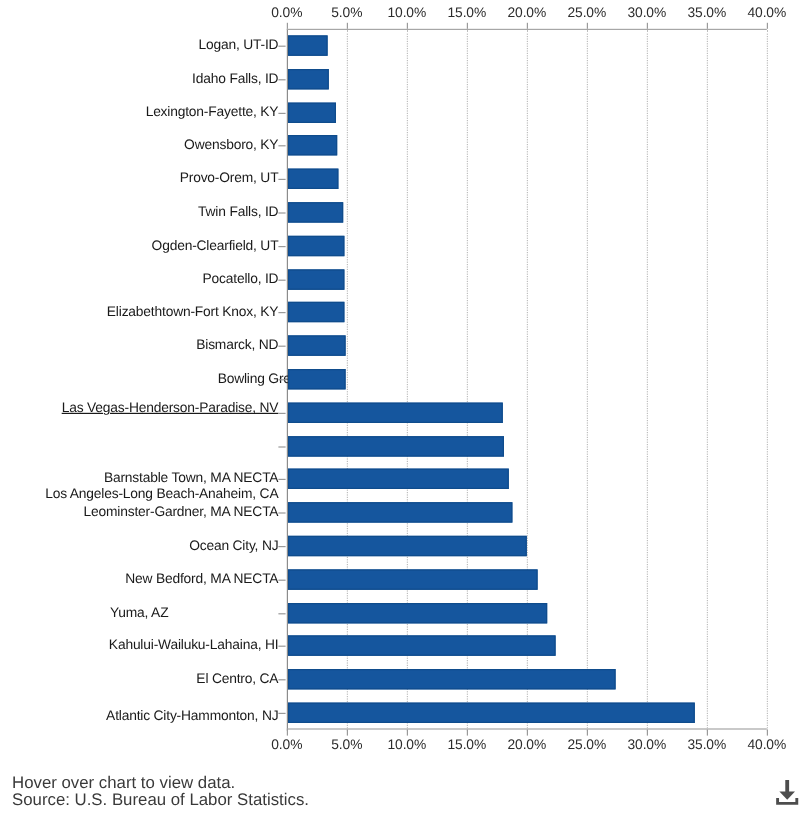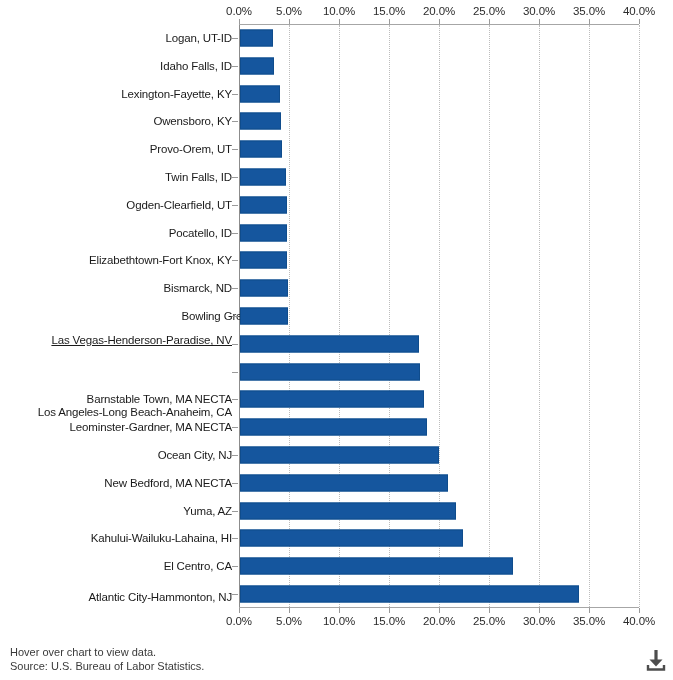--- a/index.html
+++ b/index.html
@@ -106,21 +106,21 @@
     background: #15569e;
     border: 1px solid #0f4c8c;
     box-sizing: border-box;
     transform: translateY(-50%);
   }
 
   .footer {
     position: absolute;
     left: 10px;
     top: 645px;
-    font-size: 11px;
+    font-size: 14px;
     line-height: 14px;
     color: #3a3a3a;
   }
   .footer div { white-space: nowrap; }
 
   .download-btn {
     position: absolute;
     left: 645px;
     top: 648px;
     width: 22px;
@@ -244,21 +244,21 @@
     <div class="bar" title="Barnstable Town, MA NECTA: 18.4%" style="top: 399.429px; width: 184px; background: rgb(21, 86, 158); border-color: rgb(15, 76, 140);"></div>
     <div class="cat-label-wrap" style="top: 427.238px;">Leominster-Gardner, MA NECTA</div>
     <div class="cat-tick" style="top: 427.238px;"></div>
     <div class="bar" title="Leominster-Gardner, MA NECTA: 18.7%" style="top: 427.238px; width: 187px; background: rgb(21, 86, 158); border-color: rgb(15, 76, 140);"></div>
     <div class="cat-label-wrap" style="top: 455.048px;">Ocean City, NJ</div>
     <div class="cat-tick" style="top: 455.048px;"></div>
     <div class="bar" title="Ocean City, NJ: 19.9%" style="top: 455.048px; width: 199px; background: rgb(21, 86, 158); border-color: rgb(15, 76, 140);"></div>
     <div class="cat-label-wrap" style="top: 482.857px; text-align: right;">New Bedford, MA NECTA</div>
     <div class="cat-tick" style="top: 482.857px;"></div>
     <div class="bar" title="New Bedford, MA NECTA: 20.8%" style="top: 482.857px; width: 208px; background: rgb(21, 86, 158); border-color: rgb(15, 76, 140);"></div>
-    <div class="cat-label-wrap" style="top: 510.667px;">Yuma, AZ</div>
+    <div class="cat-label-wrap" style="top: 510.667px; text-align: center;">Yuma, AZ</div>
     <div class="cat-tick" style="top: 510.667px;"></div>
     <div class="bar" title="Yuma, AZ: 21.6%" style="top: 510.667px; width: 216px; background: rgb(21, 86, 158); border-color: rgb(15, 76, 140);"></div>
     <div class="cat-label-wrap" style="top: 538.476px; text-align: right;">Kahului-Wailuku-Lahaina, HI</div>
     <div class="cat-tick" style="top: 538.476px;"></div>
     <div class="bar" title="Kahului-Wailuku-Lahaina, HI: 22.3%" style="top: 538.476px; width: 223px; background: rgb(21, 86, 158); border-color: rgb(15, 76, 140);"></div>
     <div class="cat-label-wrap" style="top: 566.286px;">El Centro, CA</div>
     <div class="cat-tick" style="top: 566.286px;"></div>
     <div class="bar" title="El Centro, CA: 27.3%" style="top: 566.286px; width: 273px; background: rgb(21, 86, 158); border-color: rgb(15, 76, 140);"></div>
     <div class="cat-label-wrap" style="top: 597px;">Atlantic City-Hammonton, NJ</div>
     <div class="cat-tick" style="top: 594.095px;"></div>

